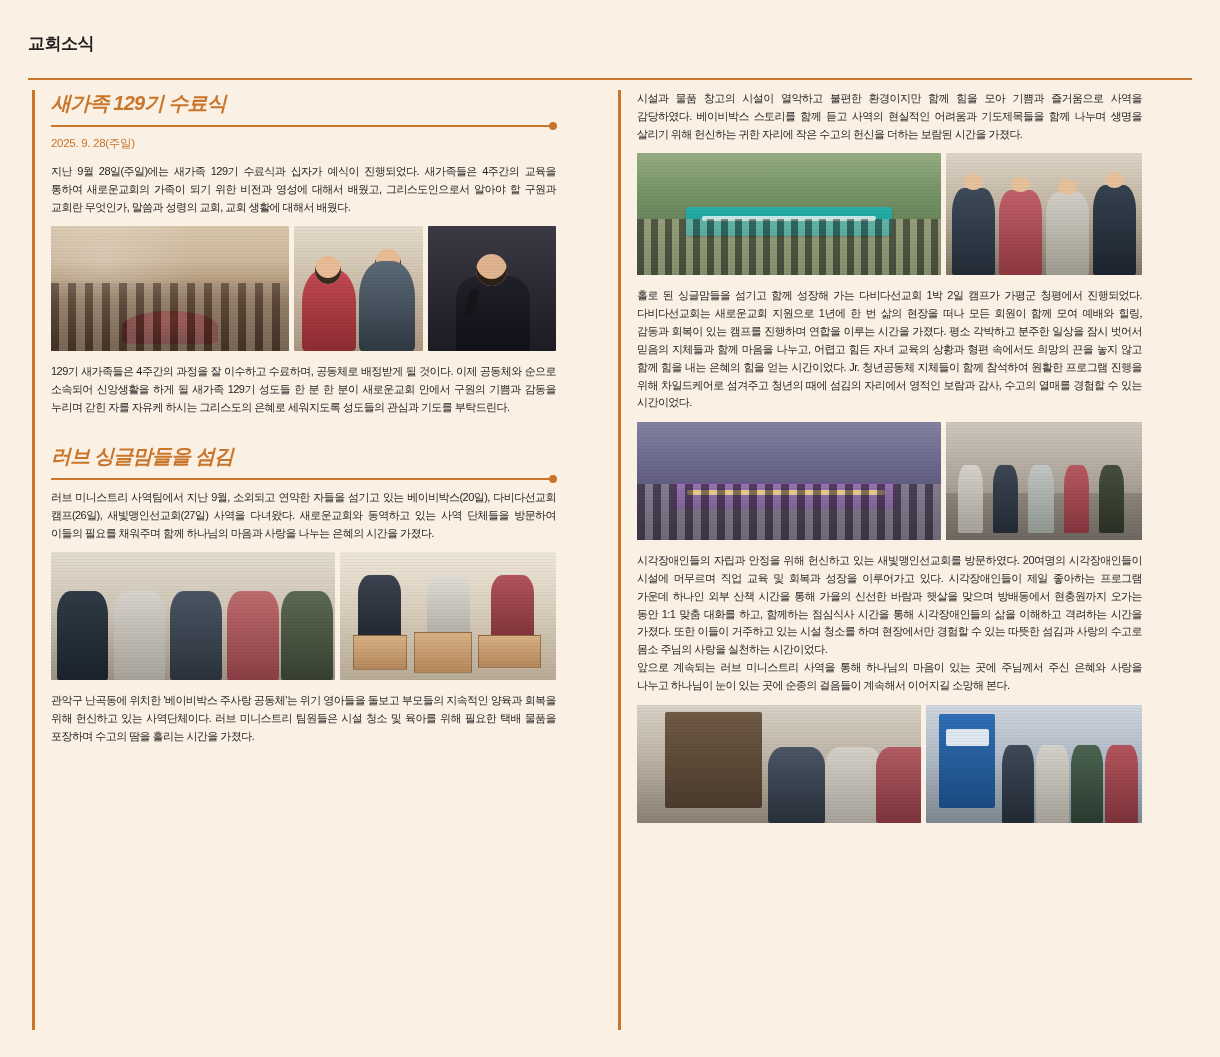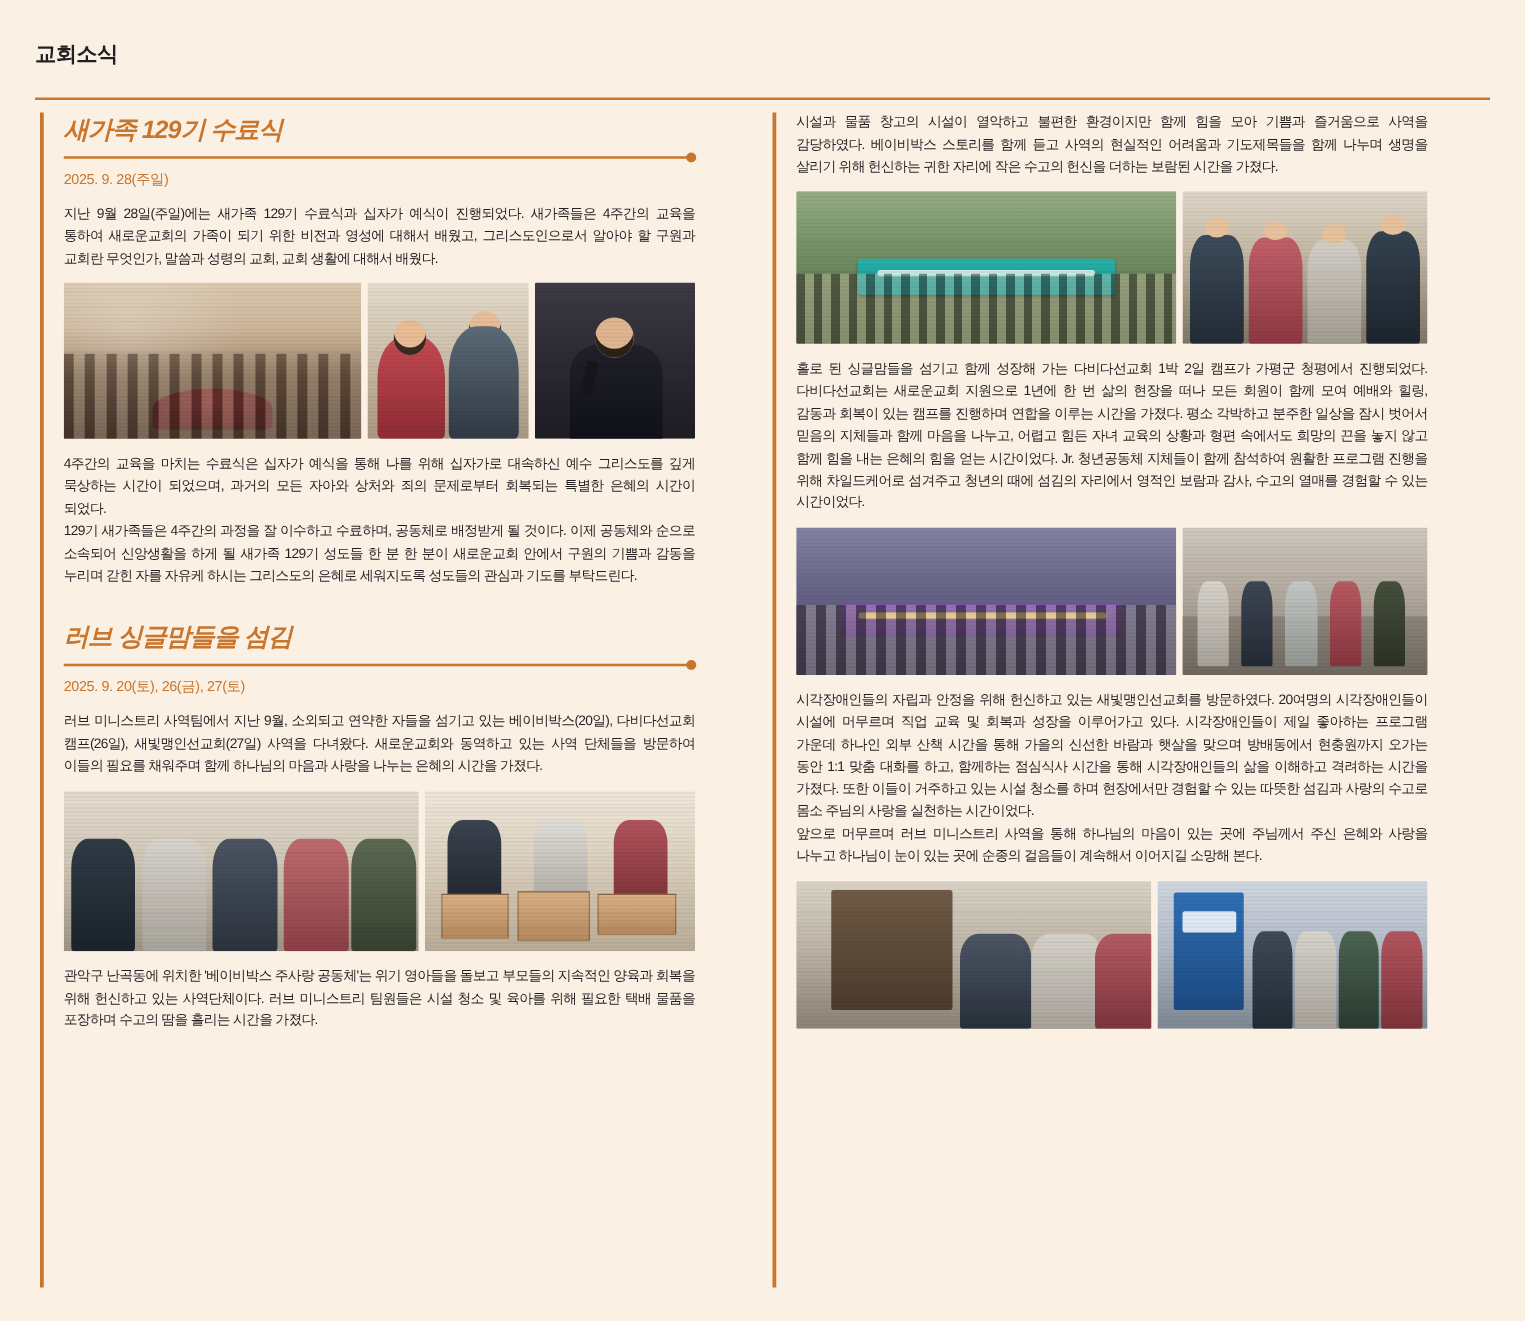--- a/index.html
+++ b/index.html
@@ -472,28 +472,26 @@
         <div class="photo" style="flex-grow:1.12;">
           <div class="ph-inner ph-speaker">
               <div class="suit"></div>
               <div class="face"></div>
               <div class="mic"></div>
             </div>
             <div class="grain"></div>
         </div>
       </div>
 
-      <p class="body-text tight">4주간의 교육을 마치는 수료식은 십자가 예식을 통해 나를 위해 십자가로 대속하신 예수 그리스도를 깊게 묵상하는 시간이 되었으며, 과거의 모든 자아와 상처와 죄의 문제로부터 회복되는 특별한 은혜의 시간이 되었다.</p>
       <p class="body-text">129기 새가족들은 4주간의 과정을 잘 이수하고 수료하며, 공동체로 배정받게 될 것이다. 이제 공동체와 순으로 소속되어 신앙생활을 하게 될 새가족 129기 성도들 한 분 한 분이 새로운교회 안에서 구원의 기쁨과 감동을 누리며 갇힌 자를 자유케 하시는 그리스도의 은혜로 세워지도록 성도들의 관심과 기도를 부탁드린다.</p>
     </div>
 
     <div style="margin-top:26px;">
       <div class="article-title">러브 싱글맘들을 섬김</div>
       <div class="title-rule"></div>
-      <div class="article-date">2025. 9. 20(토), 26(금), 27(토)</div>
       <p class="body-text">러브 미니스트리 사역팀에서 지난 9월, 소외되고 연약한 자들을 섬기고 있는 베이비박스(20일), 다비다선교회 캠프(26일), 새빛맹인선교회(27일) 사역을 다녀왔다. 새로운교회와 동역하고 있는 사역 단체들을 방문하여 이들의 필요를 채워주며 함께 하나님의 마음과 사랑을 나누는 은혜의 시간을 가졌다.</p>
 
       <div class="photostrip" style="height:128px;">
         <div class="photo" style="flex-grow:1.32;">
           <div class="ph-inner ph-hall-serve">
             <div class="s s1"></div>
               <div class="s s2"></div>
               <div class="s s3"></div>
               <div class="s s4"></div>
               <div class="s s5"></div>
@@ -560,21 +558,21 @@
             <div class="w w2"></div>
             <div class="w w3"></div>
             <div class="w w4"></div>
             <div class="w w5"></div>
         </div>
           <div class="grain"></div>
       </div>
     </div>
 
     <p class="body-text tight">시각장애인들의 자립과 안정을 위해 헌신하고 있는 새빛맹인선교회를 방문하였다. 20여명의 시각장애인들이 시설에 머무르며 직업 교육 및 회복과 성장을 이루어가고 있다. 시각장애인들이 제일 좋아하는 프로그램 가운데 하나인 외부 산책 시간을 통해 가을의 신선한 바람과 햇살을 맞으며 방배동에서 현충원까지 오가는 동안 1:1 맞춤 대화를 하고, 함께하는 점심식사 시간을 통해 시각장애인들의 삶을 이해하고 격려하는 시간을 가졌다. 또한 이들이 거주하고 있는 시설 청소를 하며 현장에서만 경험할 수 있는 따뜻한 섬김과 사랑의 수고로 몸소 주님의 사랑을 실천하는 시간이었다.</p>
-    <p class="body-text">앞으로 머무르며 러브 미니스트리 사역을 통해 하나님의 마음이 있는 곳에 주님께서 주신 은혜와 사랑을 나누고 하나님이 눈이 있는 곳에 순종의 걸음들이 계속해서 이어지길 소망해 본다.</p>
+    <p class="body-text">앞으로 계속되는 러브 미니스트리 사역을 통해 하나님의 마음이 있는 곳에 주님께서 주신 은혜와 사랑을 나누고 하나님이 눈이 있는 곳에 순종의 걸음들이 계속해서 이어지길 소망해 본다.</p>
 
     <div class="photostrip" style="height:118px;">
       <div class="photo" style="flex-grow:1.32;">
         <div class="ph-inner ph-door-group">
           <div class="door"></div>
             <div class="g g1"></div>
             <div class="g g2"></div>
             <div class="g g3"></div>
         </div>
           <div class="grain"></div>

